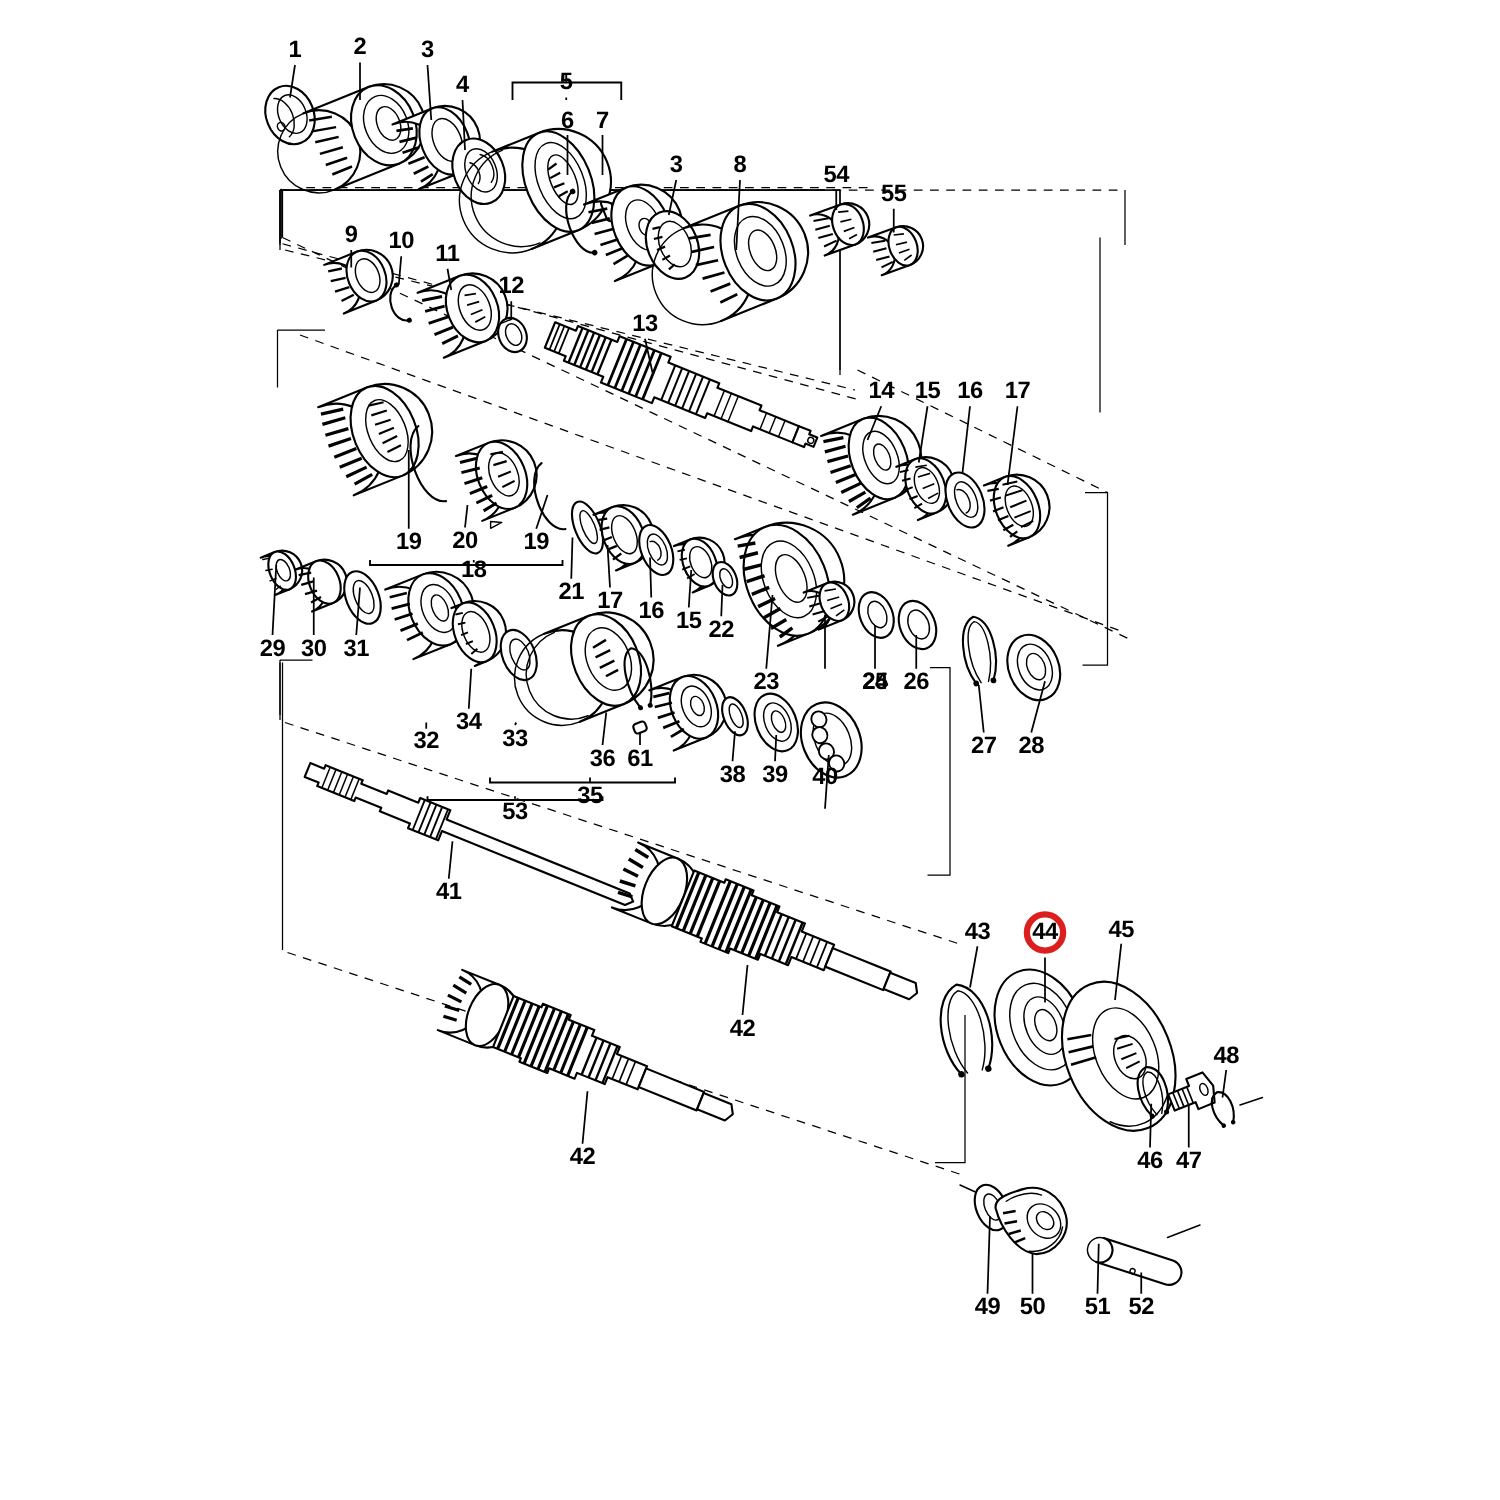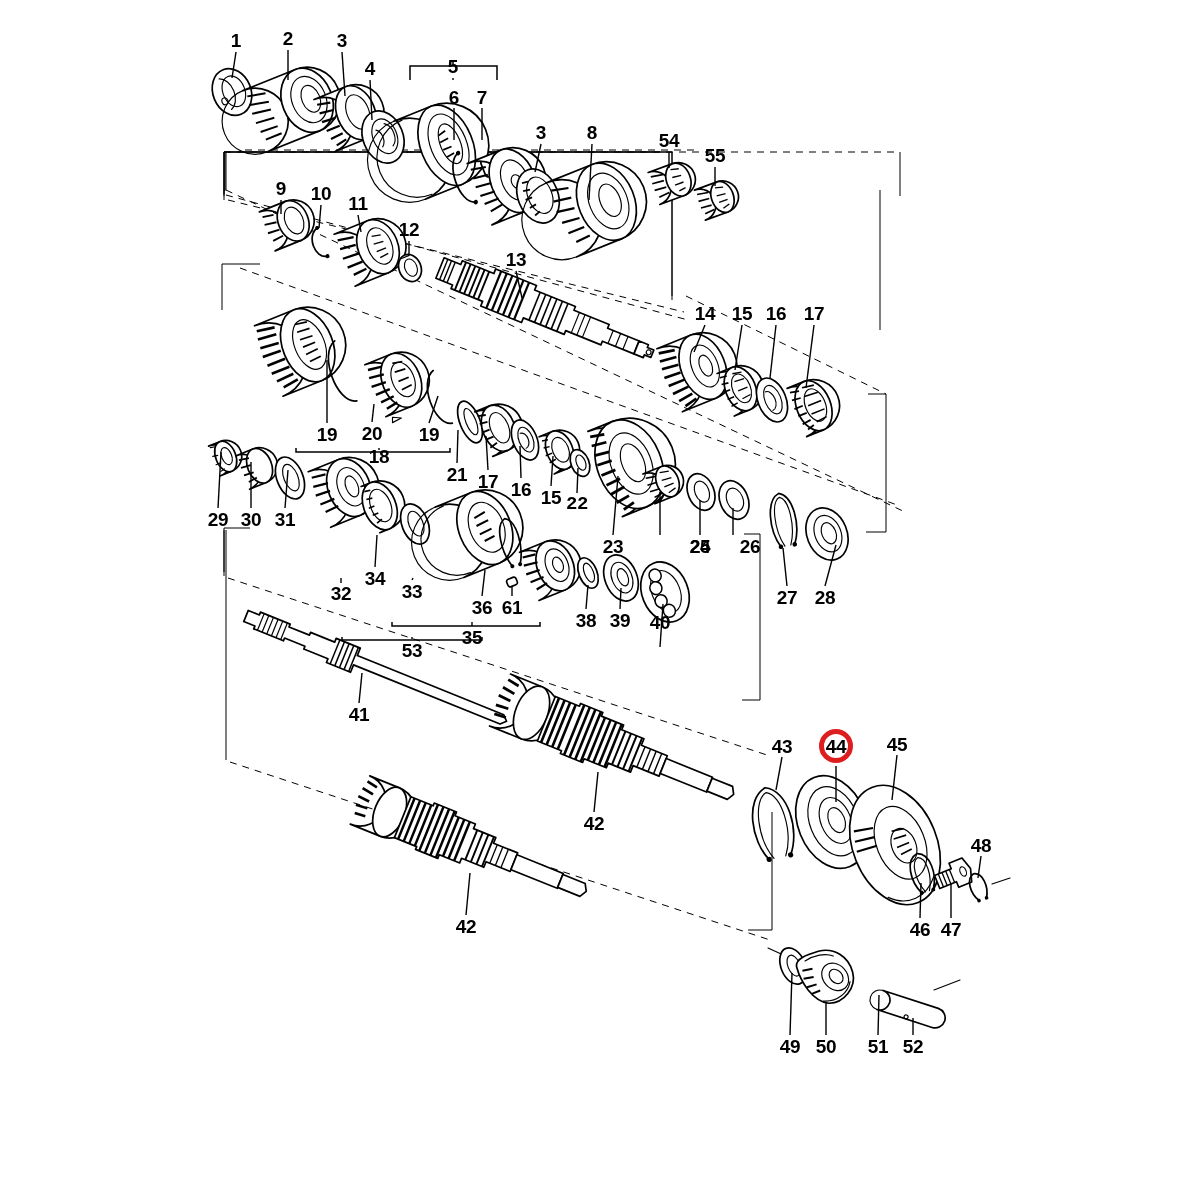--- a/index.html
+++ b/index.html
@@ -978,25 +978,25 @@
       <div class="callout" style="left: 776px; top: 313px;">16</div>
       <div class="callout" style="left: 814px; top: 313px;">17</div>
       <div class="callout" style="left: 327px; top: 434px;">19</div>
       <div class="callout" style="left: 372px; top: 433px;">20</div>
       <div class="callout" style="left: 429px; top: 434px;">19</div>
       <div class="callout" style="left: 379px; top: 456px;">18</div>
       <div class="callout" style="left: 457px; top: 474px;">21</div>
       <div class="callout" style="left: 488px; top: 481px;">17</div>
       <div class="callout" style="left: 521px; top: 489px;">16</div>
       <div class="callout" style="left: 551px; top: 497px;">15</div>
-      <div class="callout" style="left: 577px; top: 504px; font-family: Liberation Mono, monospace;">22</div>
+      <div class="callout" style="left: 577px; top: 504px;">22</div>
       <div class="callout" style="left: 613px; top: 546px;">23</div>
       <div class="callout" style="left: 660px; top: 546px; margin-left: 40px;">24</div>
       <div class="callout" style="left: 700px; top: 546px;">25</div>
-      <div class="callout" style="left: 733px; top: 546px; margin-left: 17px;">26</div>
+      <div class="callout" style="left: 733px; top: 546px;">26</div>
       <div class="callout" style="left: 787px; top: 597px;">27</div>
       <div class="callout" style="left: 825px; top: 597px;">28</div>
       <div class="callout" style="left: 218px; top: 519px;">29</div>
       <div class="callout" style="left: 251px; top: 519px;">30</div>
       <div class="callout" style="left: 285px; top: 519px;">31</div>
       <div class="callout" style="left: 341px; top: 593px;">32</div>
       <div class="callout" style="left: 375px; top: 578px;">34</div>
       <div class="callout" style="left: 412px; top: 591px; text-align: right;">33</div>
       <div class="callout" style="left: 482px; top: 607px;">36</div>
       <div class="callout" style="left: 512px; top: 607px;">61</div>

